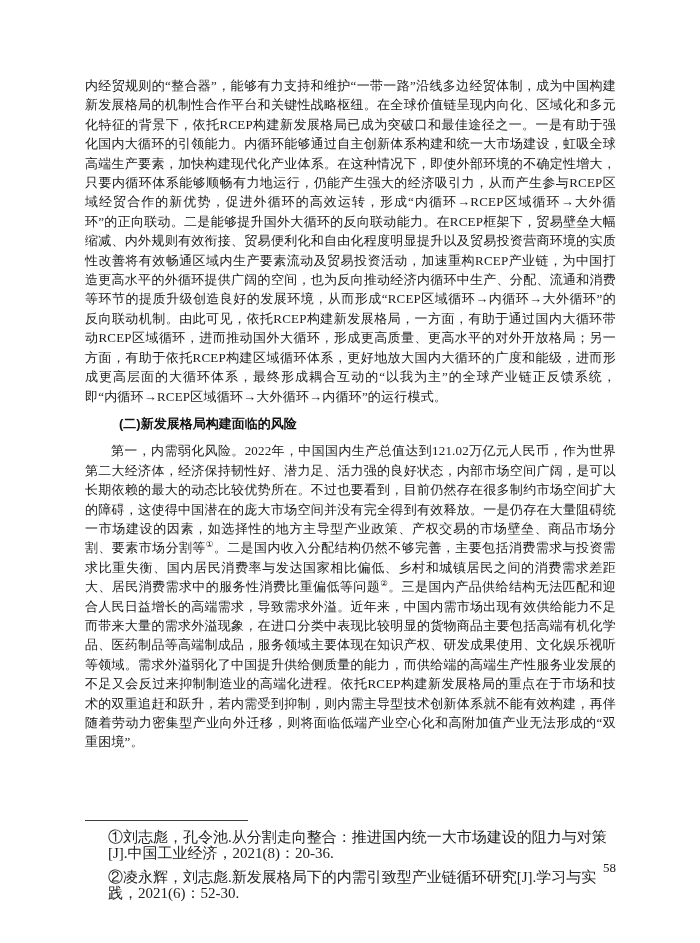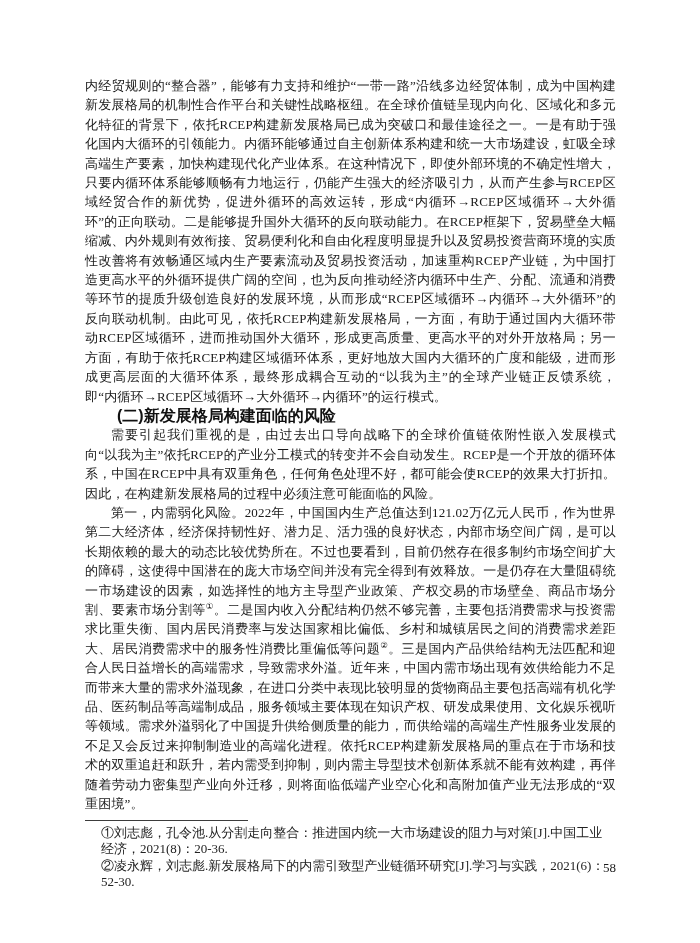--- a/index.html
+++ b/index.html
@@ -27,24 +27,24 @@
     font-size: 13px;
     line-height: 19.4px;
     text-align: justify;
     text-justify: inter-character;
     letter-spacing: 0.2px;
   }
   .article p.indent {
     text-indent: 2em;
   }
   .article h3.subheading {
-    margin: 0;
+    margin: 8px;
     font-family: "Liberation Sans", "DejaVu Sans", sans-serif;
     font-weight: bold;
-    font-size: 16px;
+    font-size: 13px;
     line-height: 19.4px;
     text-indent: 2em;
     color: #111111;
   }
   sup.fnref {
     font-size: 8.5px;
     line-height: 0;
     vertical-align: super;
   }
   .footnotes {
@@ -53,23 +53,23 @@
     top: 820px;
     width: 531px;
   }
   .fn-rule {
     width: 163px;
     height: 0;
     border-top: 1.5px solid #3c3c3c;
     margin: 0 0 4px 0;
   }
   .footnotes p.fn {
-    margin: 1px;
+    margin: 8px;
     padding-left: 15px;
-    font-size: 13px;
+    font-size: 15px;
     line-height: 16px;
     color: #222222;
     text-align: left;
   }
   .page-num {
     position: absolute;
     top: 860px;
     right: 84px;
     width: 40px;
     text-align: right;
@@ -81,21 +81,20 @@
 <body>
 
 <div class="page">
 
   <div class="article">
 
     <p class="body">内经贸规则的“整合器”，能够有力支持和维护“一带一路”沿线多边经贸体制，成为中国构建新发展格局的机制性合作平台和关键性战略枢纽。在全球价值链呈现内向化、区域化和多元化特征的背景下，依托RCEP构建新发展格局已成为突破口和最佳途径之一。一是有助于强化国内大循环的引领能力。内循环能够通过自主创新体系构建和统一大市场建设，虹吸全球高端生产要素，加快构建现代化产业体系。在这种情况下，即使外部环境的不确定性增大，只要内循环体系能够顺畅有力地运行，仍能产生强大的经济吸引力，从而产生参与RCEP区域经贸合作的新优势，促进外循环的高效运转，形成“内循环→RCEP区域循环→大外循环”的正向联动。二是能够提升国外大循环的反向联动能力。在RCEP框架下，贸易壁垒大幅缩减、内外规则有效衔接、贸易便利化和自由化程度明显提升以及贸易投资营商环境的实质性改善将有效畅通区域内生产要素流动及贸易投资活动，加速重构RCEP产业链，为中国打造更高水平的外循环提供广阔的空间，也为反向推动经济内循环中生产、分配、流通和消费等环节的提质升级创造良好的发展环境，从而形成“RCEP区域循环→内循环→大外循环”的反向联动机制。由此可见，依托RCEP构建新发展格局，一方面，有助于通过国内大循环带动RCEP区域循环，进而推动国外大循环，形成更高质量、更高水平的对外开放格局；另一方面，有助于依托RCEP构建区域循环体系，更好地放大国内大循环的广度和能级，进而形成更高层面的大循环体系，最终形成耦合互动的“以我为主”的全球产业链正反馈系统，即“内循环→RCEP区域循环→大外循环→内循环”的运行模式。</p>
 
     <h3 class="subheading">(二)新发展格局构建面临的风险</h3>
 
-    <p class="body indent">需要引起我们重视的是，由过去出口导向战略下的全球价值链依附性嵌入发展模式向“以我为主”依托RCEP的产业分工模式的转变并不会自动发生。RCEP是一个开放的循环体系，中国在RCEP中具有双重角色，任何角色处理不好，都可能会使RCEP的效果大打折扣。因此，在构建新发展格局的过程中必须注意可能面临的风险。</p>
 
     <p class="body indent"><span>第一，内需弱化风险。2022年，中国国内生产总值达到121.02万亿元人民币，作为世界第二大经济体，经济保持韧性好、潜力足、活力强的良好状态，内部市场空间广阔，是可以长期依赖的最大的动态比较优势所在。不过也要看到，目前仍然存在很多制约市场空间扩大的障碍，这使得中国潜在的庞大市场空间并没有完全得到有效释放。一是仍存在大量阻碍统一市场建设的因素，如选择性的地方主导型产业政策、产权交易的市场壁垒、商品市场分割、要素市场分割等</span><sup class="fnref">①</sup><span>。二是国内收入分配结构仍然不够完善，主要包括消费需求与投资需求比重失衡、国内居民消费率与发达国家相比偏低、乡村和城镇居民之间的消费需求差距大、居民消费需求中的服务性消费比重偏低等问题</span><sup class="fnref">②</sup><span>。三是国内产品供给结构无法匹配和迎合人民日益增长的高端需求，导致需求外溢。近年来，中国内需市场出现有效供给能力不足而带来大量的需求外溢现象，在进口分类中表现比较明显的货物商品主要包括高端有机化学品、医药制品等高端制成品，服务领域主要体现在知识产权、研发成果使用、文化娱乐视听等领域。需求外溢弱化了中国提升供给侧质量的能力，而供给端的高端生产性服务业发展的不足又会反过来抑制制造业的高端化进程。依托RCEP构建新发展格局的重点在于市场和技术的双重追赶和跃升，若内需受到抑制，则内需主导型技术创新体系就不能有效构建，再伴随着劳动力密集型产业向外迁移，则将面临低端产业空心化和高附加值产业无法形成的“双重困境”。</span></p>
 
 
   </div>
 
   <div class="footnotes">
     <div class="fn-rule"></div>
     <p class="fn"><span>①</span><span>刘志彪，孔令池.从分割走向整合：推进国内统一大市场建设的阻力与对策[J].中国工业经济，2021(8)：20-36.</span></p>
     <p class="fn"><span>②</span><span>凌永辉，刘志彪.新发展格局下的内需引致型产业链循环研究[J].学习与实践，2021(6)：52-30.</span></p>

